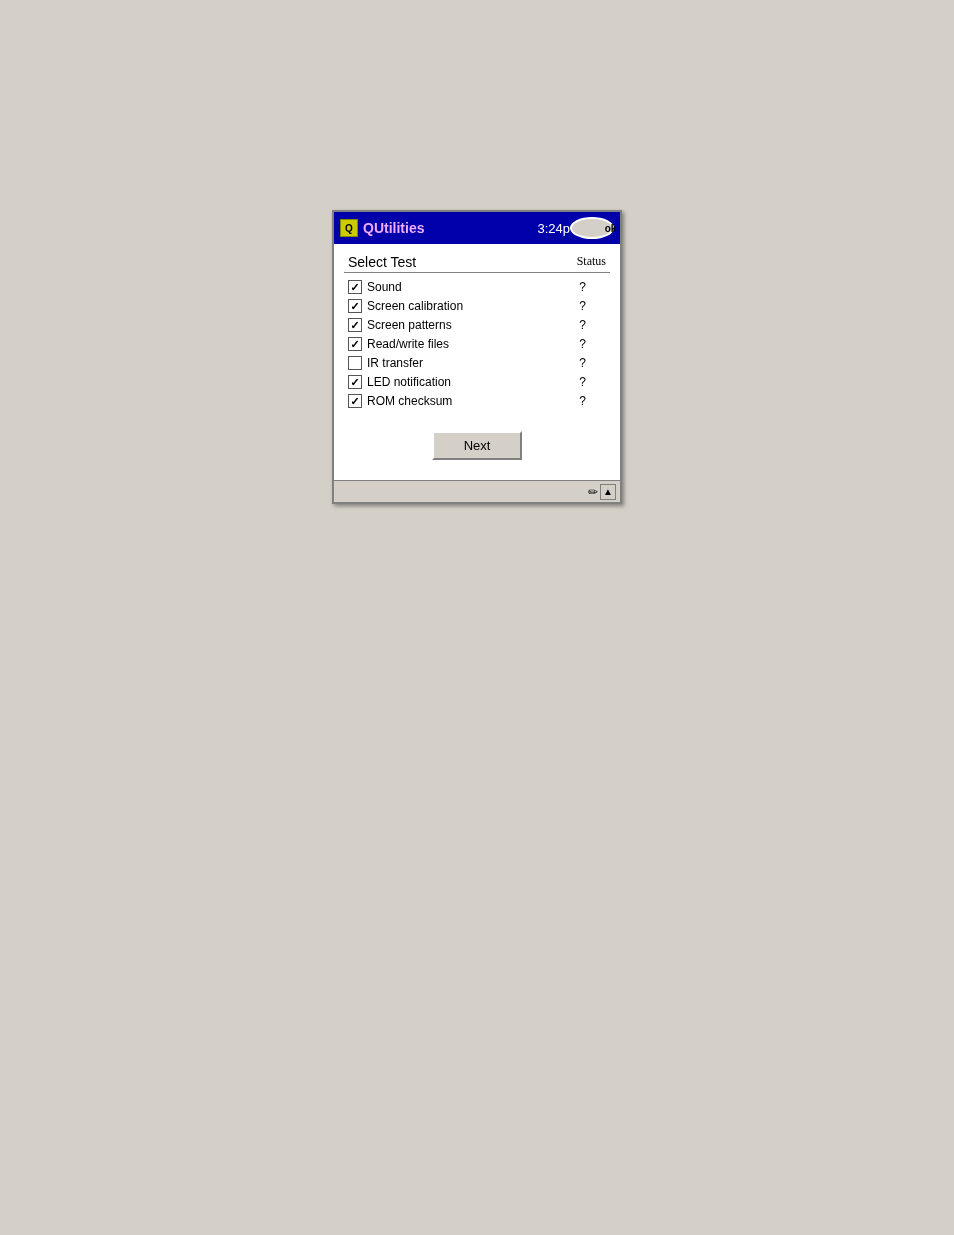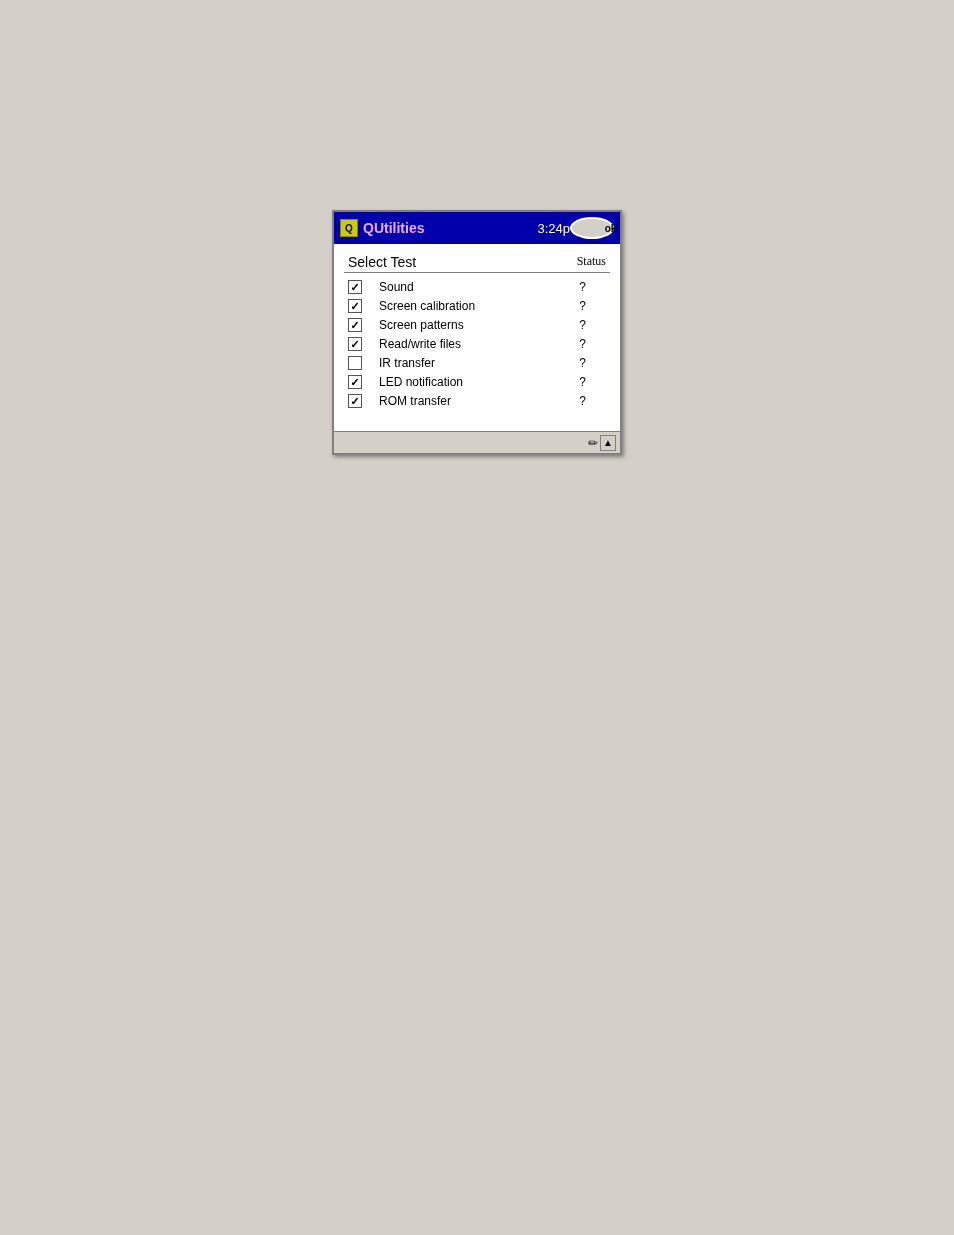--- a/index.html
+++ b/index.html
@@ -118,21 +118,21 @@
     .test-row {
       display: flex;
       align-items: center;
       justify-content: space-between;
       padding: 1px 4px;
     }
 
     .test-row-left {
       display: flex;
       align-items: center;
-      gap: 17px;
+      gap: 5px;
     }
 
     .checkbox {
       width: 14px;
       height: 14px;
       border: 1px solid #555;
       background: #fff;
       display: flex;
       align-items: center;
       justify-content: center;
@@ -307,27 +307,30 @@
         <div class="test-row-left">
           <div class="checkbox checked"></div>
           <span class="test-label">LED notification</span>
         </div>
         <span class="test-status">?</span>
       </div>
 
       <div class="test-row">
         <div class="test-row-left">
           <div class="checkbox checked"></div>
-          <span class="test-label">ROM transfer</span>
-        </div>
-        <span class="test-status">?</span>
-      </div>
-
-    </div>
-
+          <span class="test-label">ROM checksum</span>
+        </div>
+        <span class="test-status">?</span>
+      </div>
+
+    </div>
+
+    <div class="next-btn-row">
+      <button class="next-button">Next</button>
+    </div>
 
   </div>
 
 
   <div class="status-bar">
     <span class="pencil-icon">✏</span>
     <div class="scroll-up">▲</div>
   </div>
 
 </div>

